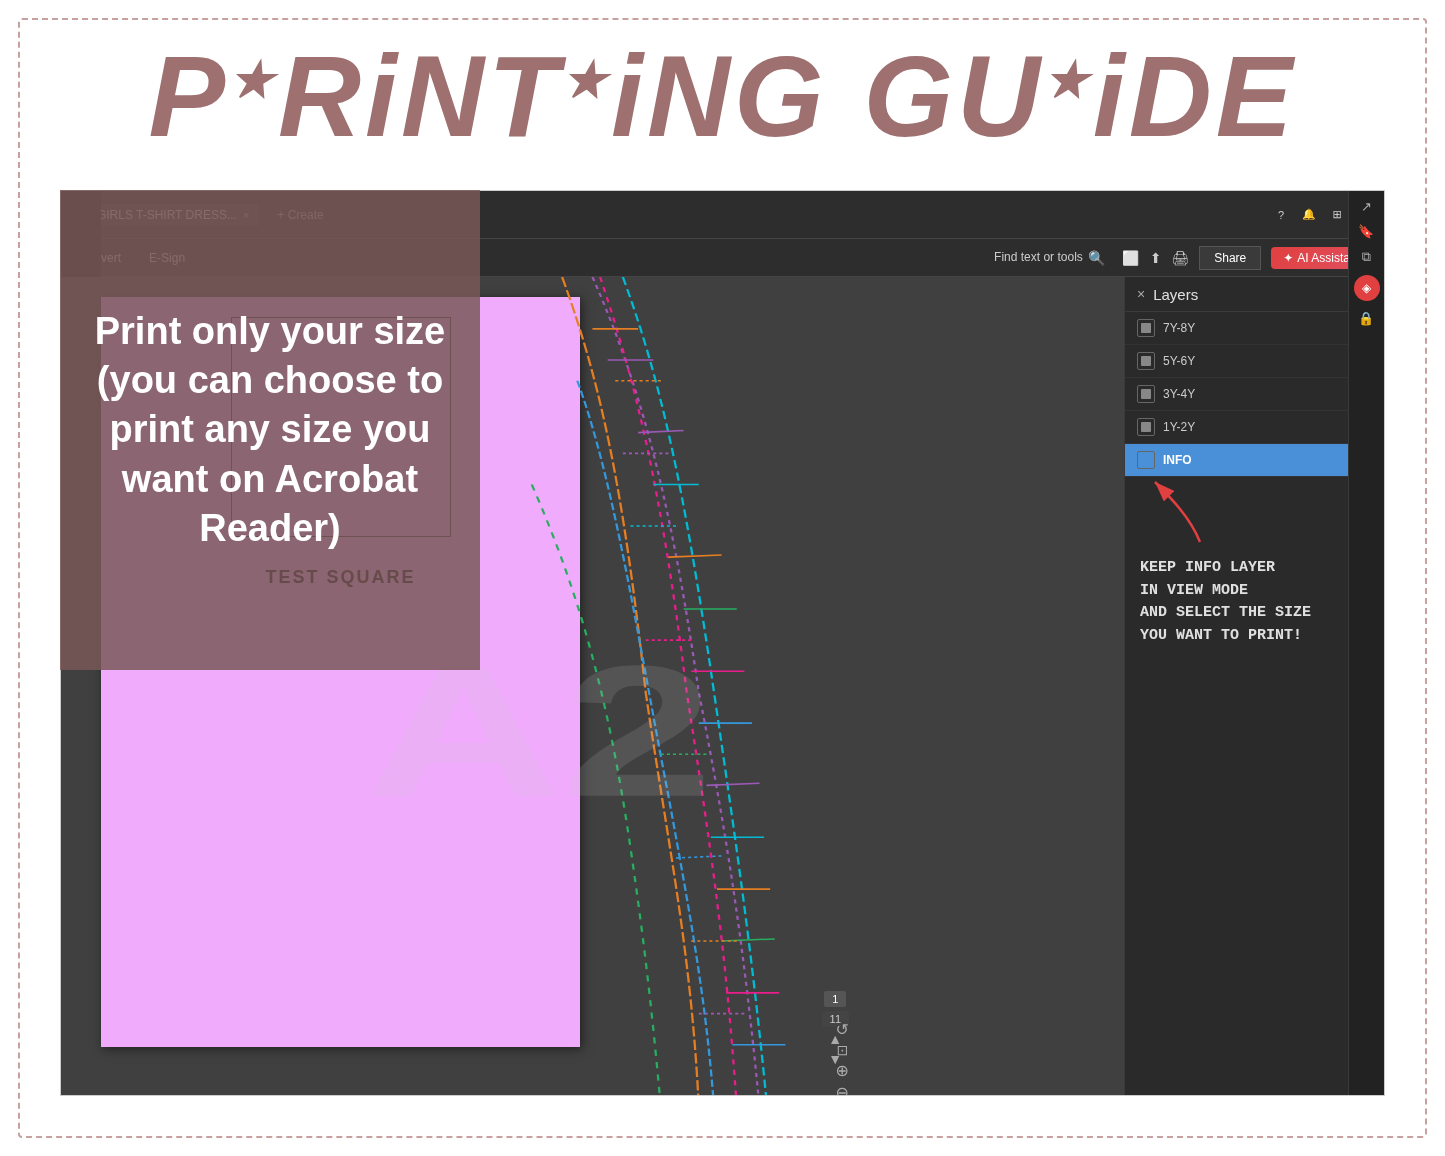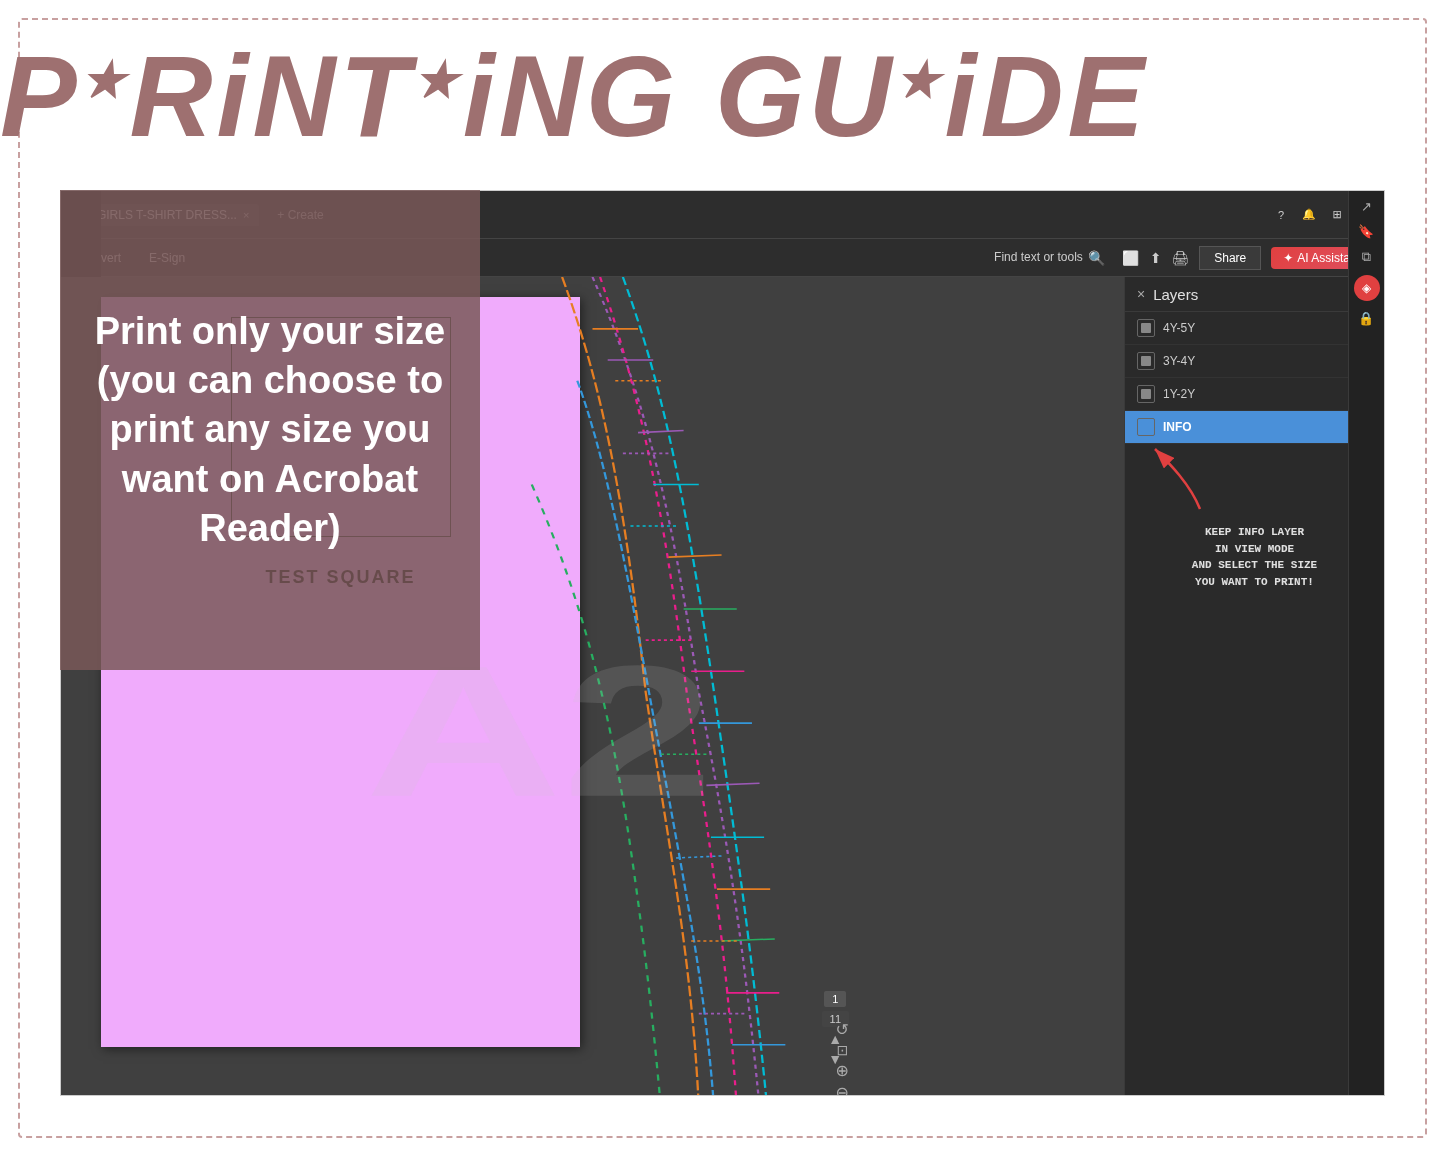--- a/index.html
+++ b/index.html
@@ -21,21 +21,21 @@
       bottom: 18px;
       border: 2px dashed #c8a0a0;
       border-radius: 4px;
     }
 
     .title-area {
       position: absolute;
       top: 30px;
       left: 0;
       right: 0;
-      text-align: left;
+      text-align: center;
     }
 
     .title-text {
       font-family: 'Arial Black', Arial, sans-serif;
       font-size: 110px;
       font-weight: 900;
       color: #9e7070;
       letter-spacing: 6px;
       text-transform: uppercase;
       font-style: italic;
@@ -473,21 +473,27 @@
       <div class="layers-header">
         <span class="layers-close-btn">×</span>
         <span class="layers-title">Layers</span>
         <span class="layers-menu-btn">...</span>
       </div>
 
       <div class="layer-item">
         <div class="layer-icon">
             <div class="layer-icon-inner"></div>
           </div>
-        <span class="layer-name">4Y-5Y</span>
+        <span class="layer-name">7Y-8Y</span>
+      </div>
+      <div class="layer-item">
+        <div class="layer-icon">
+            <div class="layer-icon-inner"></div>
+          </div>
+        <span class="layer-name">5Y-6Y</span>
       </div>
       <div class="layer-item">
         <div class="layer-icon">
             <div class="layer-icon-inner"></div>
           </div>
         <span class="layer-name">3Y-4Y</span>
       </div>
       <div class="layer-item">
         <div class="layer-icon">
             <div class="layer-icon-inner"></div>
@@ -504,21 +510,21 @@
       <div style="position:relative;padding:20px 15px;margin-top:60px;">
 
         <svg width="100" height="70" style="position:absolute;top:-60px;left:15px;">
           <defs>
             <marker id="arrowhead" markerWidth="8" markerHeight="6" refX="8" refY="3" orient="auto">
               <polygon points="0 0, 8 3, 0 6" fill="#e04040"></polygon>
             </marker>
           </defs>
           <path d="M 60 65 C 50 40, 30 20, 15 5" stroke="#e04040" stroke-width="2.5" fill="none" marker-end="url(#arrowhead)"></path>
         </svg>
-        <p style="font-family:'Courier New',monospace;font-size:11px;font-weight:700;color:#e0e0e0;text-transform:uppercase;line-height:1.5;white-space:pre-line;text-align:center;">KEEP INFO LAYER
+        <p style="font-family:'Courier New',monospace;font-size:15px;font-weight:700;color:#e0e0e0;text-transform:uppercase;line-height:1.5;white-space:pre-line;">KEEP INFO LAYER
 IN VIEW MODE
 AND SELECT THE SIZE
 YOU WANT TO PRINT!</p>
       </div>
 
       <div style="position:absolute;right:0;top:0;width:36px;height:100%;background:#222;border-left:1px solid #3a3a3a;display:flex;flex-direction:column;align-items:center;padding:8px 0;gap:10px;">
         <span style="color:#aaa;font-size:13px;cursor:pointer;">↗</span>
         <span style="color:#aaa;font-size:13px;cursor:pointer;">🔖</span>
         <span style="color:#aaa;font-size:13px;cursor:pointer;">⧉</span>
         <div style="background:#e04040;border-radius:50%;width:26px;height:26px;display:flex;align-items:center;justify-content:center;color:white;font-size:12px;cursor:pointer;">◈</div>

